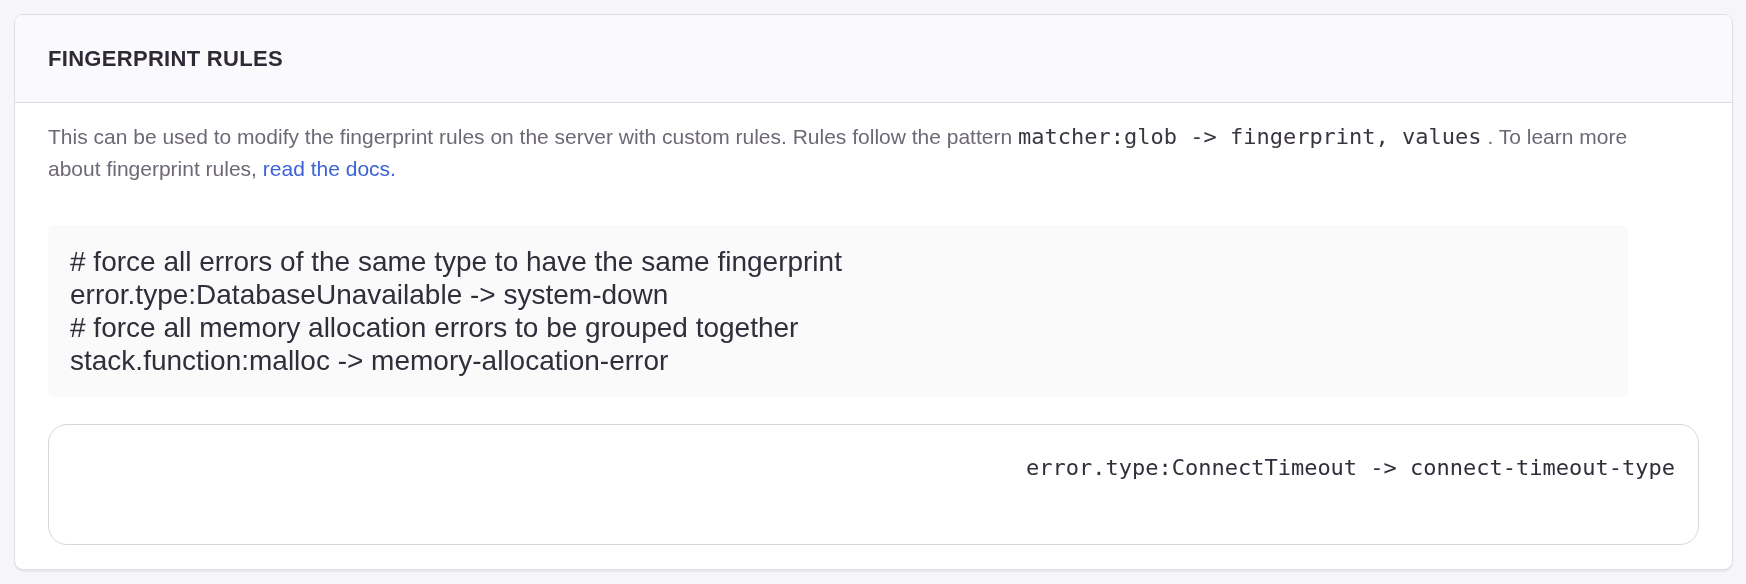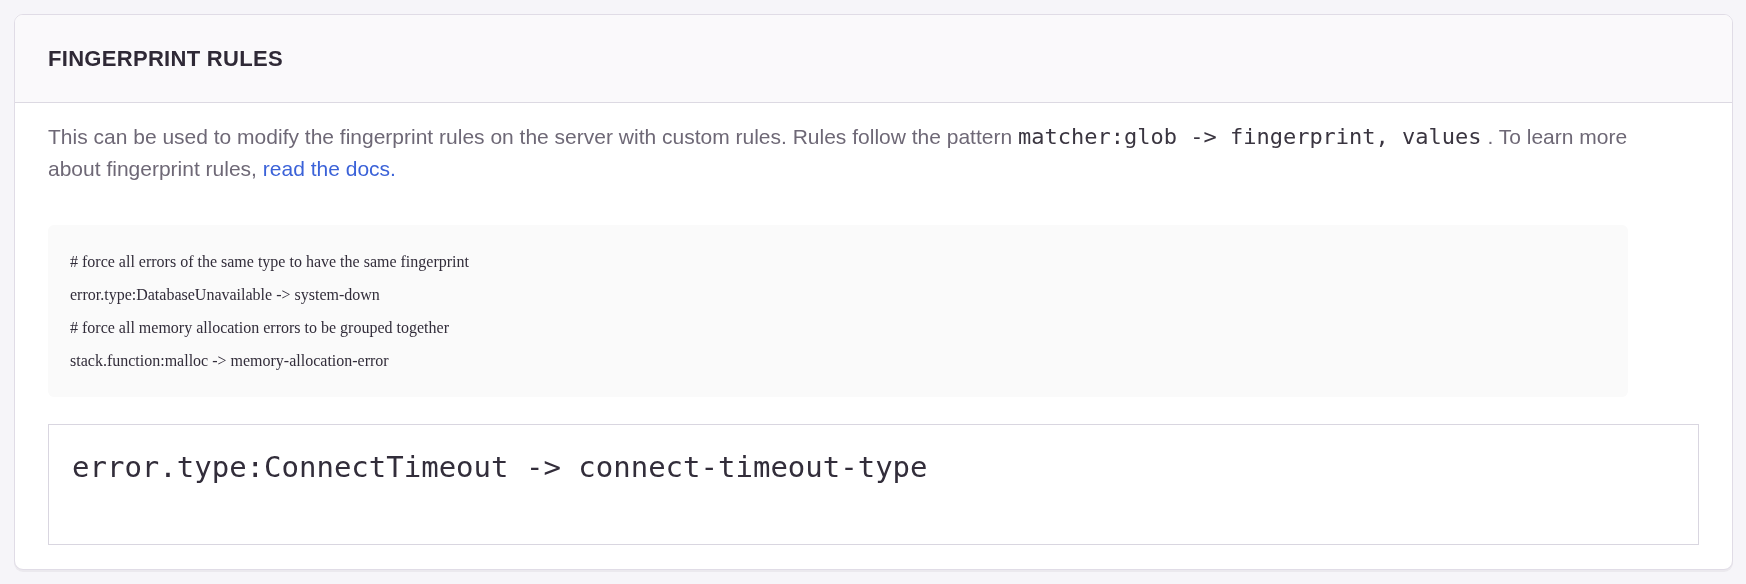--- a/index.html
+++ b/index.html
@@ -69,43 +69,44 @@
     color: #3b62d8;
     text-decoration: none;
     cursor: pointer;
   }
 
   .example-code {
     background: #fafafa;
     border-radius: 6px;
     padding: 20px 22px;
     margin: 0 71px 27px 0;
-    font-family: Liberation Serif, serif;
-    font-size: 16px;
+    font-family: Liberation Sans, sans-serif;
+    font-size: 28px;
     line-height: 33px;
     color: #322d3a;
     white-space: pre;
     overflow: hidden;
   }
 
   .rules-input {
     display: block;
     width: 100%;
     height: 121px;
     background: #ffffff;
     border: 1px solid #d9d6e0;
-    border-radius: 0;
+    border-radius: 19px;
     padding: 26px 23px;
     font-family: "DejaVu Sans Mono", "Liberation Mono", monospace;
-    font-size: 29px;
+    font-size: 22px;
     line-height: 33px;
     color: #322d3a;
     resize: none;
     outline: none;
     overflow: hidden;
+    text-align: right;
   }
 </style>
 </head>
 <body>
 
 <div class="stage">
   <section class="panel">
 
     <header class="panel-header">
       <h2 class="panel-title">FINGERPRINT RULES</h2>

